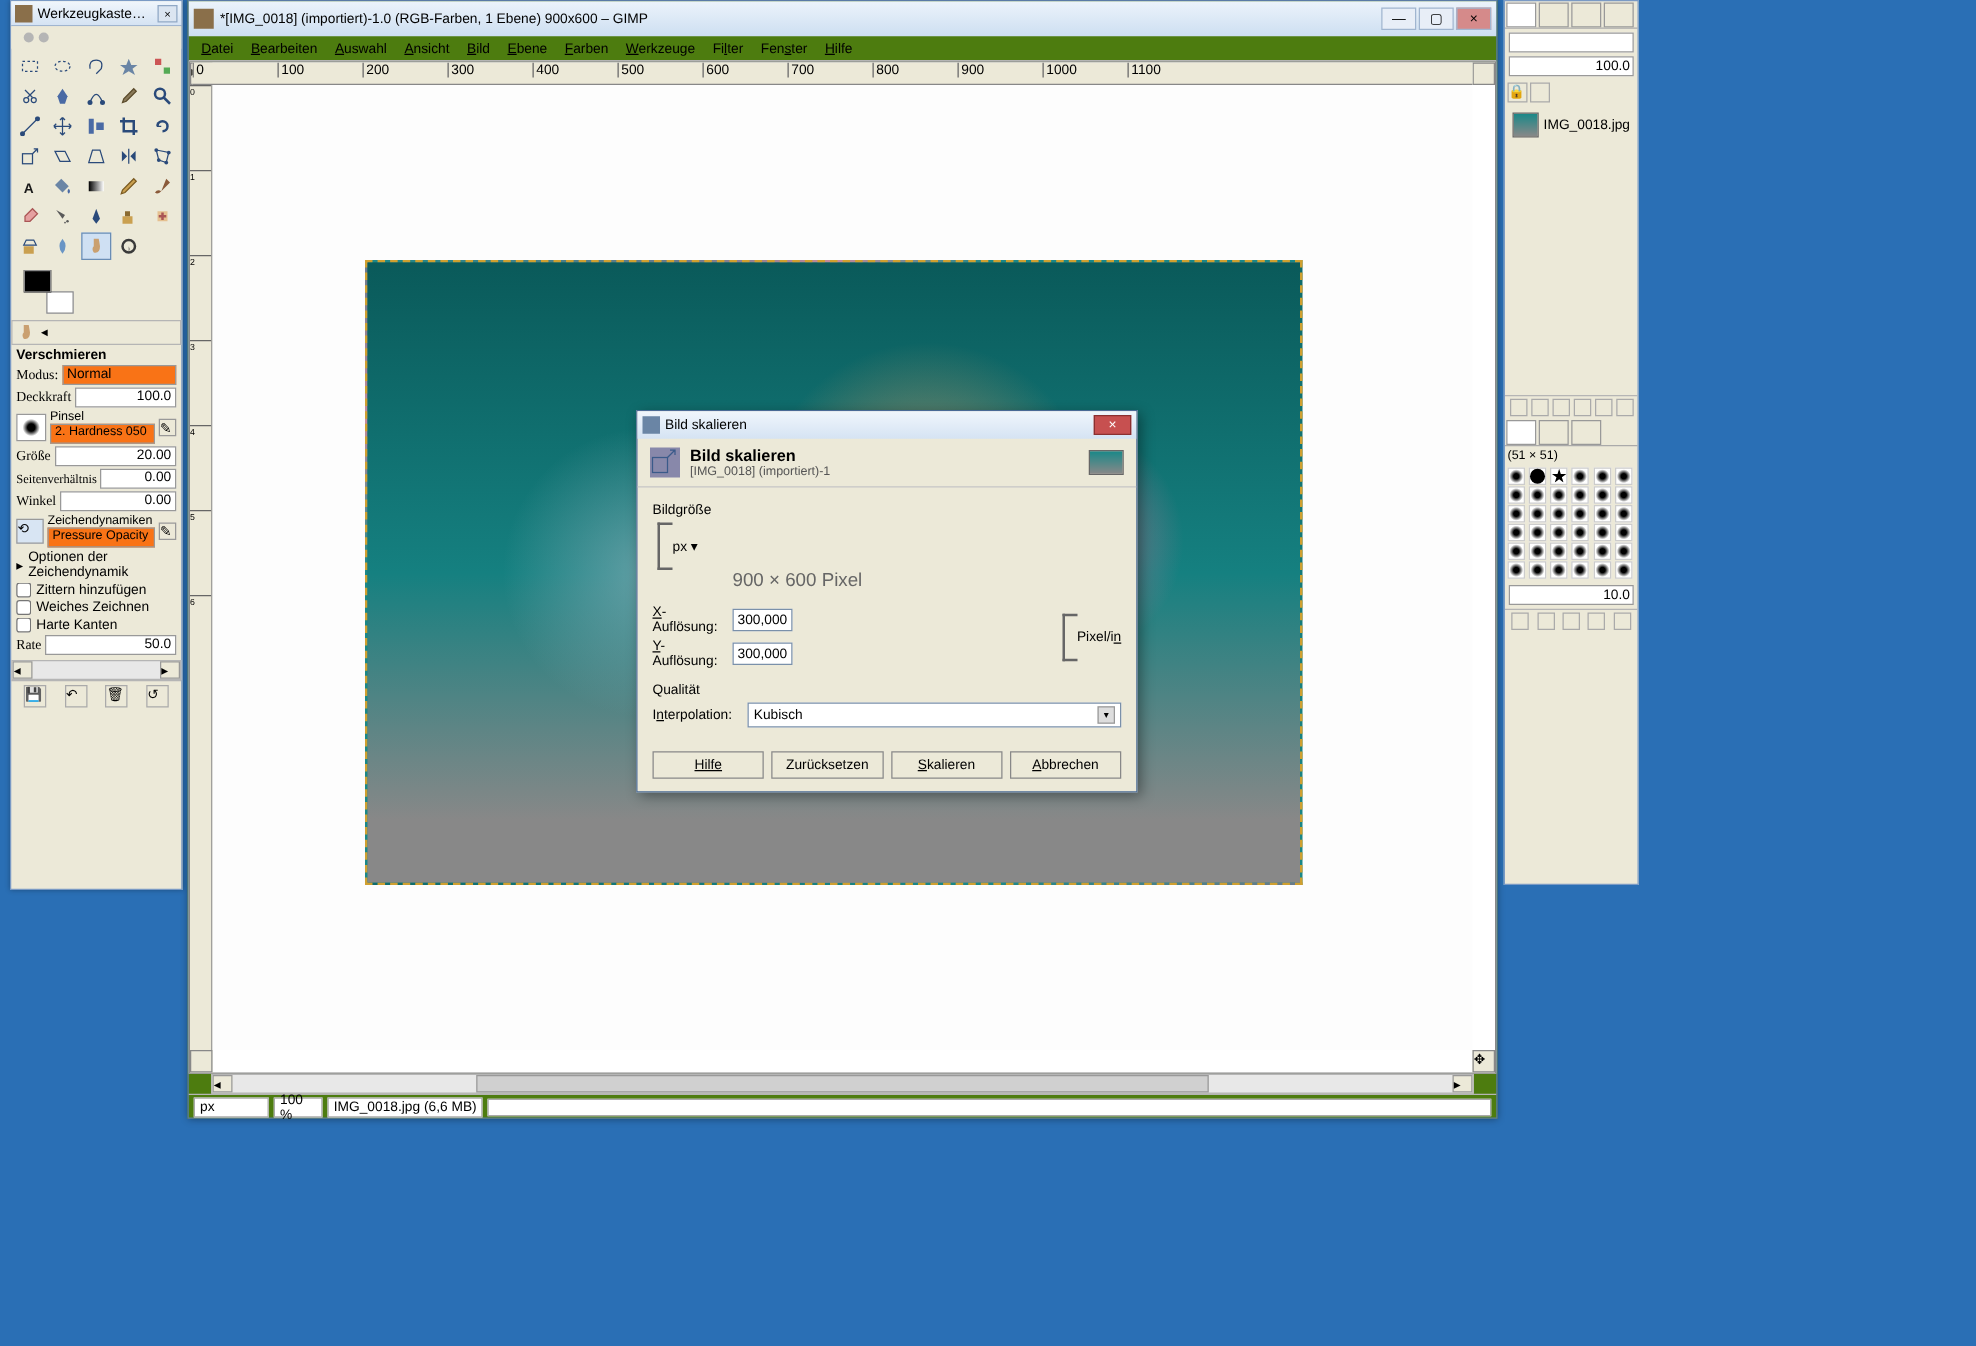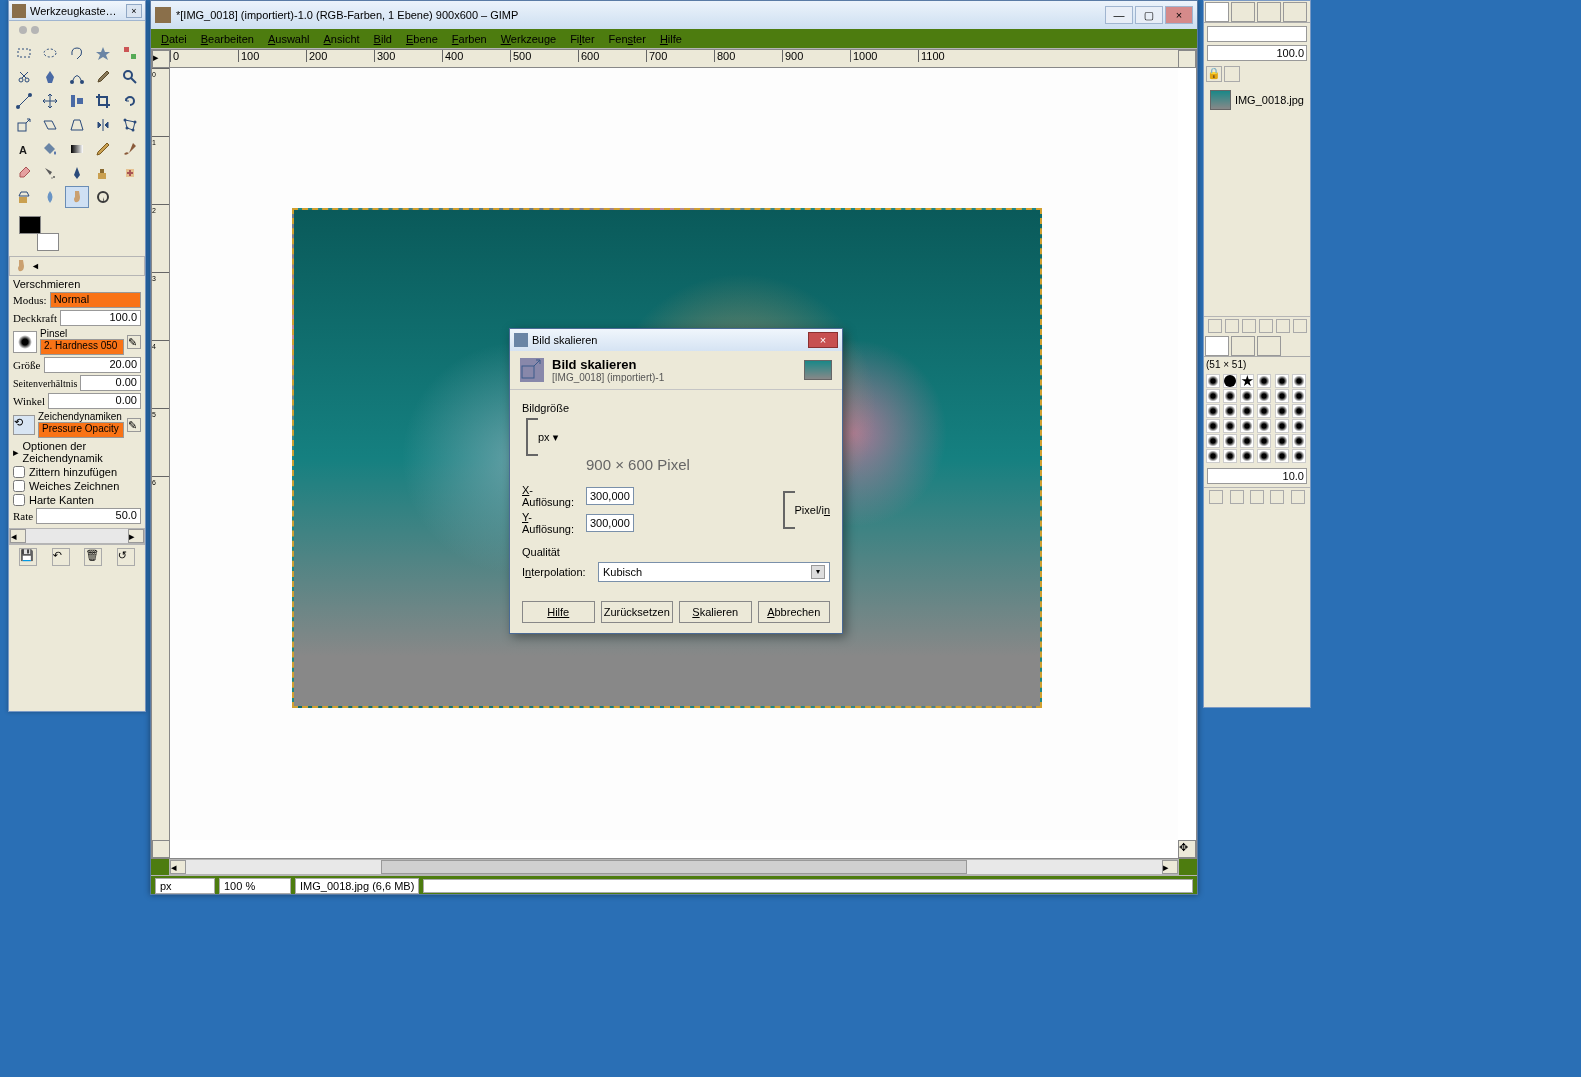--- a/index.html
+++ b/index.html
@@ -47,40 +47,40 @@
 .main-titlebar .text { flex: 1; }
 .winctrl { display: flex; gap: 2px; }
 .winctrl div { width: 28px; height: 18px; background: #e8eef7; border: 1px solid #a0b5d0; text-align: center; line-height: 16px; cursor: pointer; }
 .winctrl .close { background: #d58a8a; }
 
 .menubar { height: 20px; display: flex; align-items: center; padding: 0 4px; gap: 2px; border-bottom: 1px solid #b5b5b5; }
 .menubar .mi { padding: 2px 6px; cursor: pointer; }
 .menubar .mi u { text-decoration: underline; }
 
 .canvas-area { position: relative; height: 810px; background: #fff; border: 1px solid #888; margin: 0; }
-.ruler-h { position: absolute; top: 0; left: 18px; right: 18px; height: 18px; background: #ece9d8; border-bottom: 1px solid #888; font-size: 8px; overflow: hidden; }
+.ruler-h { position: absolute; top: 0; left: 2px; right: 18px; height: 18px; background: #ece9d8; border-bottom: 1px solid #888; font-size: 8px; overflow: hidden; }
 .ruler-v { position: absolute; top: 18px; left: 0; bottom: 18px; width: 18px; background: #ece9d8; border-right: 1px solid #888; overflow: hidden; }
 .ruler-h span { display: inline-block; width: 68px; text-align: left; border-left: 1px solid #666; padding-left: 2px; }
 .ruler-v span { display: block; height: 68px; border-top: 1px solid #666; padding-top: 2px; font-size: 7px; }
 .corner { position: absolute; width: 18px; height: 18px; background: #ece9d8; border: 1px solid #888; }
 .c-tl { top: 0; left: 0; } .c-tr { top: 0; right: 0; } .c-bl { bottom: 0; left: 0; } .c-br { bottom: 0; right: 0; }
 .view { position: absolute; top: 18px; left: 18px; right: 18px; bottom: 18px; background: #fdfdfd; overflow: hidden; }
 .imgplace { position: absolute; left: 122px; top: 140px; width: 750px; height: 500px; border: 2px dashed #d0a030; background: linear-gradient(135deg,#0d6b6b,#1a8888 40%,#6b7a8a 60%,#c98a9a 70%,#1a8888 80%); }
 .graffiti { position: absolute; inset: 0; background:
   radial-gradient(circle at 60% 40%, rgba(200,150,100,.8) 0, transparent 25%),
   radial-gradient(circle at 30% 50%, rgba(150,180,190,.6) 0, transparent 20%),
   radial-gradient(circle at 75% 45%, rgba(230,120,160,.7) 0, transparent 15%),
   linear-gradient(180deg, #0a5a5a 0%, #158080 50%, #888 90%); }
 
 .statusbar { height: 20px; display: flex; align-items: center; border-top: 1px solid #b5b5b5; padding: 0 4px; gap: 4px; }
 .statusbar .seg { border: 1px solid #aaa; padding: 1px 4px; background: #fff; height: 16px; display: flex; align-items: center; }
 .statusbar .progress { flex: 1; height: 14px; border: 1px solid #aaa; background: #fff; }
 
 
-.dialog { position: absolute; left: 509px; top: 328px; width: 334px; background: #ece9d8; border: 1px solid #4a6a95; box-shadow: 3px 3px 10px rgba(0,0,0,.4); }
+.dialog { position: absolute; left: 509px; top: 328px; width: 401px; background: #ece9d8; border: 1px solid #4a6a95; box-shadow: 3px 3px 10px rgba(0,0,0,.4); }
 .dlg-title { height: 22px; background: linear-gradient(#f0f6fc,#d5e3f3); display: flex; align-items: center; padding: 0 4px; gap: 4px; }
 .dlg-title .ticon { width: 14px; height: 14px; background: #6a85a5; }
 .dlg-title .text { flex: 1; }
 .dlg-title .xbtn { width: 30px; height: 16px; background: #c75050; color: #fff; text-align: center; line-height: 14px; border: 1px solid #8a3030; cursor: pointer; }
 .dlg-head { padding: 6px 10px; display: flex; align-items: center; }
 .dlg-head .bigicon { width: 24px; height: 24px; background: #88a; margin-right: 8px; }
 .dlg-head .htxt h3 { font-size: 13px; font-weight: bold; }
 .dlg-head .htxt div { font-size: 10px; color: #555; }
 .dlg-head .thumb { margin-left: auto; width: 28px; height: 20px; background: linear-gradient(#1a8888,#888); border: 1px solid #666; }
 .dlg-sep { border-top: 1px solid #c5c5c5; }
@@ -331,21 +331,21 @@
       <div class="fg"></div>
     </div>
   </div>
   <div class="panelhdr">
     <svg width="14" height="14">
         <path d="M5 1 L9 1 L10 7 Q10 13 5 12 Q3 9 5 7 Z" fill="#caa070"></path>
       </svg>
     <span style="font-size:9px">◄</span>
   </div>
   <div class="opts">
-    <div style="font-weight:normal">Verschmieren</div>
+    <div style="font-weight:bold">Verschmieren</div>
     <div class="optrow">
       <label>Modus:</label>
       <div class="sel">Normal</div>
     </div>
     <div class="optrow">
       <label>Deckkraft</label>
       <div class="fld">100.0</div>
     </div>
     <div class="optrow">
       <div class="brushprev">
@@ -459,21 +459,21 @@
   </div>
   <div class="scrollbar-h" style="margin:0 18px">
     <div class="scroll-btn">◂</div>
     <div style="flex:1;display:flex;justify-content:center">
         <div style="width:60%;height:100%;background:#d0d0d0;border:1px solid #999"></div>
       </div>
     <div class="scroll-btn">▸</div>
   </div>
   <div class="statusbar">
     <div class="seg" style="width:60px">px</div>
-    <div class="seg" style="width:72px">100 %</div>
+    <div class="seg" style="width:39px">100 %</div>
     <div class="seg" style="flex:0 0 auto">IMG_0018.jpg (6,6 MB)</div>
     <div class="progress"></div>
   </div>
 </div>
 
 <div class="dialog">
   <div class="dlg-title">
     <div class="ticon"></div>
     <div class="text">Bild skalieren</div>
     <div class="xbtn">×</div>

